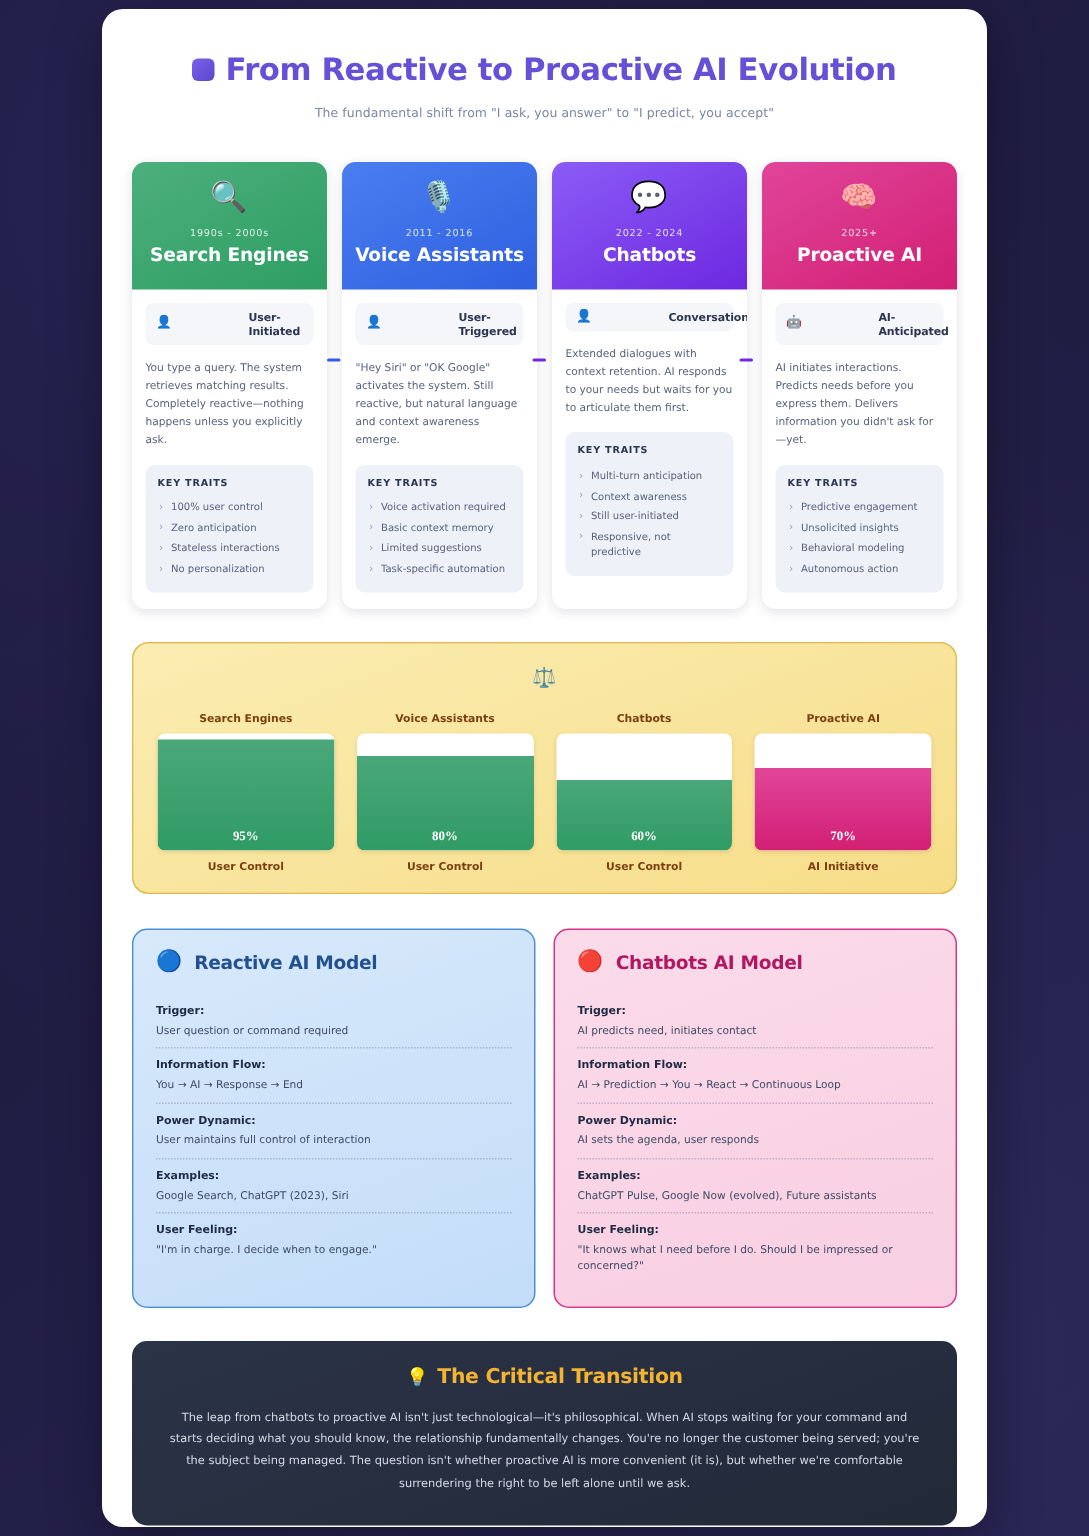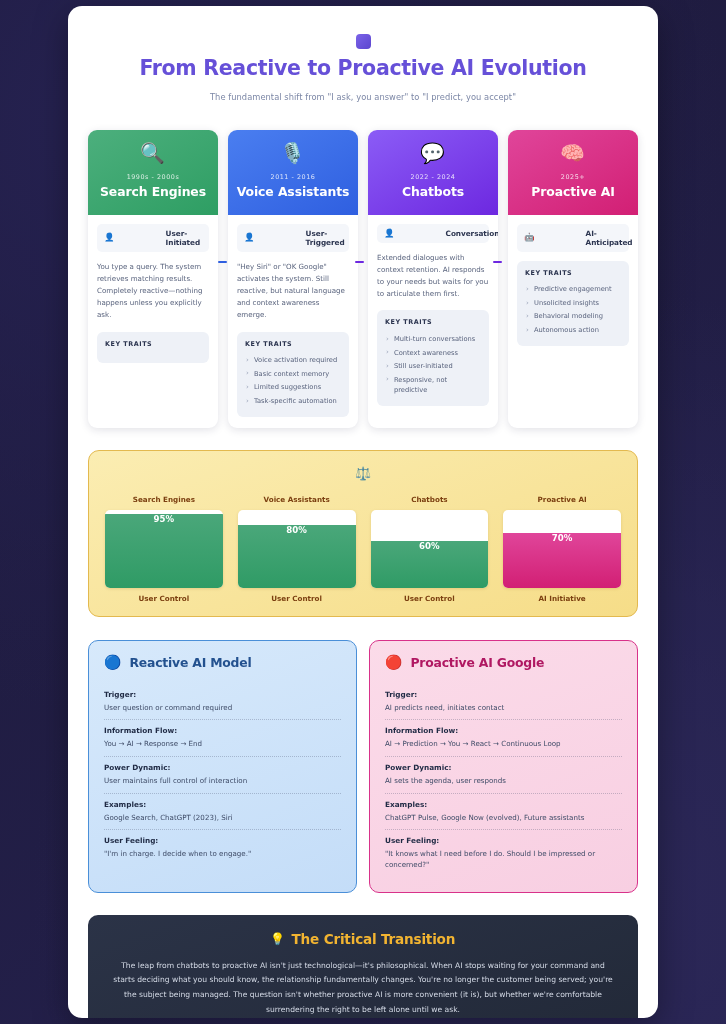--- a/index.html
+++ b/index.html
@@ -39,21 +39,20 @@
   .header h1 {
     font-size: 20.5px;
     font-weight: 700;
     color: #6650d8;
     letter-spacing: -0.3px;
     line-height: 1.2;
     display: flex;
     align-items: center;
     justify-content: center;
     gap: 7px;
-    flex-direction: column;
   }
   .title-chip {
     width: 15px; height: 15px;
     border-radius: 4px;
     background: linear-gradient(135deg, #7b63e8, #5b45cf);
     display: inline-block;
     flex: none;
   }
   .subtitle {
     margin-top: 11px;
@@ -216,22 +215,24 @@
     border-radius: 5px;
     overflow: hidden;
     display: flex;
     flex-direction: column;
     justify-content: flex-end;
     box-shadow: 0 1px 3px rgba(140,100,20,0.18);
   }
   .bar-fill {
     width: 100%;
     display: flex;
+    align-items: flex-end;
     justify-content: center;
     padding-bottom: 5px;
+    font-family: Liberation Serif, serif;
   }
   .bar-fill.green { background: linear-gradient(180deg, #4aa77a 0%, #2f9b65 100%); }
   .bar-fill.pink  { background: linear-gradient(180deg, #e0459a 0%, #d21f74 100%); }
   .bar-val {
     font-size: 8.6px;
     font-weight: 700;
     color: #ffffff;
   }
   .bar-label {
     margin-top: 6px;
@@ -334,20 +335,26 @@
         <div class="tl-name">Search Engines</div>
       </div>
       <div class="tl-body">
         <div class="badge">
           <span class="badge-ico">👤</span>
           <span class="badge-txt">User-Initiated</span>
         </div>
         <div class="tl-desc">You type a query. The system retrieves matching results. Completely reactive—nothing happens unless you explicitly ask.</div>
         <div class="traits">
           <div class="traits-title">KEY TRAITS</div>
+          <ul>
+            <li>100% user control</li>
+            <li>Zero anticipation</li>
+            <li>Stateless interactions</li>
+            <li>No personalization</li>
+          </ul>
         </div>
       </div>
     </div>
 
     <div class="tl-card">
       <div class="tl-head blue">
         <div class="tl-emoji">🎙️</div>
         <div class="tl-era">2011 - 2016</div>
         <div class="tl-name">Voice Assistants</div>
       </div>
@@ -377,40 +384,41 @@
       </div>
       <div class="tl-body">
         <div class="badge">
           <span class="badge-ico">👤</span>
           <span class="badge-txt">Conversational</span>
         </div>
         <div class="tl-desc">Extended dialogues with context retention. AI responds to your needs but waits for you to articulate them first.</div>
         <div class="traits">
           <div class="traits-title">KEY TRAITS</div>
           <ul>
-            <li>Multi-turn conversations</li>
+            <li>Multi-turn anticipation</li>
             <li>Context awareness</li>
             <li>Still user-initiated</li>
             <li>Responsive, not predictive</li>
           </ul>
         </div>
       </div>
     </div>
 
     <div class="tl-card">
       <div class="tl-head pink">
         <div class="tl-emoji">🧠</div>
         <div class="tl-era">2025+</div>
         <div class="tl-name">Proactive AI</div>
       </div>
       <div class="tl-body">
         <div class="badge">
           <span class="badge-ico">🤖</span>
           <span class="badge-txt">AI-Anticipated</span>
         </div>
+        <div class="tl-desc">AI initiates interactions. Predicts needs before you express them. Delivers information you didn't ask for—yet.</div>
         <div class="traits">
           <div class="traits-title">KEY TRAITS</div>
           <ul>
             <li>Predictive engagement</li>
             <li>Unsolicited insights</li>
             <li>Behavioral modeling</li>
             <li>Autonomous action</li>
           </ul>
         </div>
       </div>
@@ -495,21 +503,21 @@
       </div>
       <div class="row">
         <div class="row-k">User Feeling:</div>
         <div class="row-v">"I'm in charge. I decide when to engage."</div>
       </div>
     </div>
 
     <div class="cmp proactive">
       <div class="cmp-head">
         <span class="cmp-ico">🔴</span>
-        <span class="cmp-title">Proactive AI Google</span>
+        <span class="cmp-title">Chatbots AI Model</span>
       </div>
       <div class="row">
         <div class="row-k">Trigger:</div>
         <div class="row-v">AI predicts need, initiates contact</div>
       </div>
       <div class="row">
         <div class="row-k">Information Flow:</div>
         <div class="row-v">AI → Prediction → You → React → Continuous Loop</div>
       </div>
       <div class="row">

